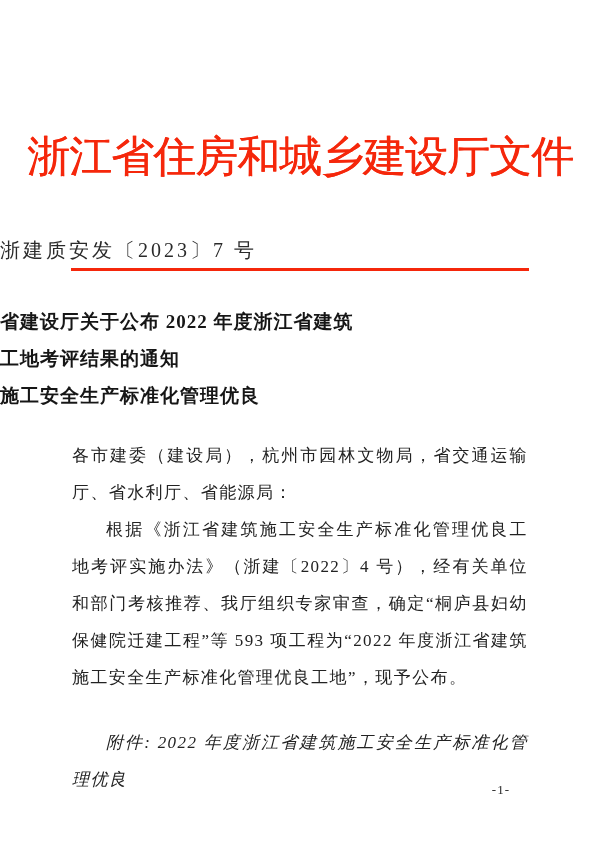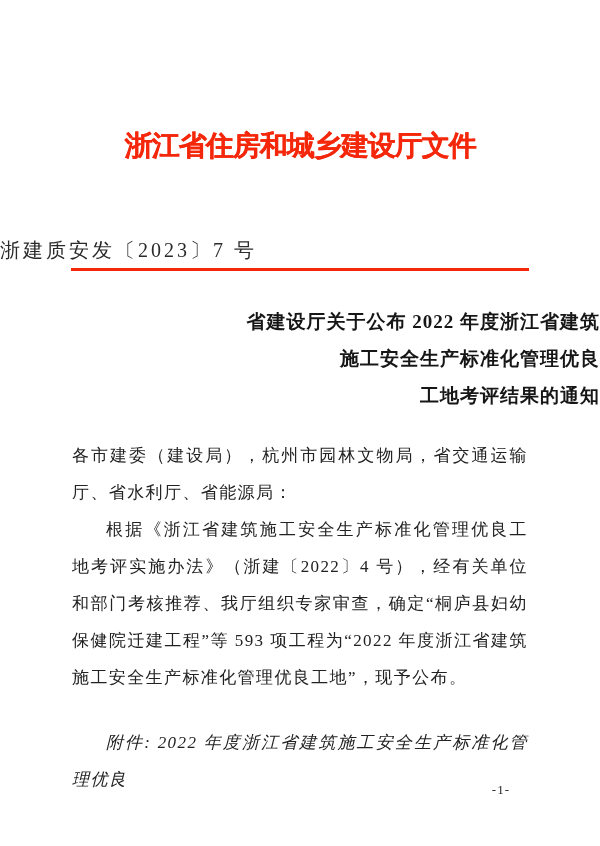--- a/index.html
+++ b/index.html
@@ -15,23 +15,23 @@
     background: #ffffff;
     overflow: hidden;
     color: #1f1f1f;
   }
   .red-header-title {
     position: absolute;
     top: 124px;
     left: 0;
     right: 0;
     text-align: center;
-    font-size: 28px;
+    font-size: 43px;
     line-height: 1.55;
-    font-weight: 700;
+    font-weight: 400;
     color: #f5270b;
     letter-spacing: -1px;
     white-space: nowrap;
     font-family: "Liberation Serif", "DejaVu Serif", serif;
     text-shadow: 0.5px 0 0 #f5270b;
   }
   .doc-number {
     position: absolute;
     top: 237px;
     left: 0;
@@ -47,21 +47,21 @@
     width: 458px;
     height: 3px;
     background: #f5270b;
     border: none;
   }
   .notice-title {
     position: absolute;
     top: 303px;
     left: 0;
     right: 0;
-    text-align: right;
+    text-align: left;
     font-weight: 700;
     font-size: 19px;
     line-height: 37px;
     color: #161616;
     letter-spacing: 1px;
   }
   .body-text {
     position: absolute;
     top: 437px;
     left: 72px;
@@ -90,22 +90,22 @@
 <div class="page">
 
   <div class="red-header-title">浙江省住房和城乡建设厅文件</div>
 
   <div class="doc-number">浙建质安发〔2023〕7 号</div>
 
   <div class="red-divider"></div>
 
   <div class="notice-title">
     <div>省建设厅关于公布 2022 年度浙江省建筑</div>
+    <div>工地考评结果的通知</div>
     <div>施工安全生产标准化管理优良</div>
-    <div>工地考评结果的通知</div>
   </div>
 
   <div class="body-text">
     <p>各市建委（建设局），杭州市园林文物局，省交通运输厅、省水利厅、省能源局：</p>
     <p class="indent">根据《浙江省建筑施工安全生产标准化管理优良工地考评实施办法》（浙建〔2022〕4 号），经有关单位和部门考核推荐、我厅组织专家审查，确定“桐庐县妇幼保健院迁建工程”等 593 项工程为“2022 年度浙江省建筑施工安全生产标准化管理优良工地”，现予公布。</p>
     <p class="attachment">附件: 2022 年度浙江省建筑施工安全生产标准化管理优良</p>
   </div>
 
   <div class="page-number">-1-</div>
 

